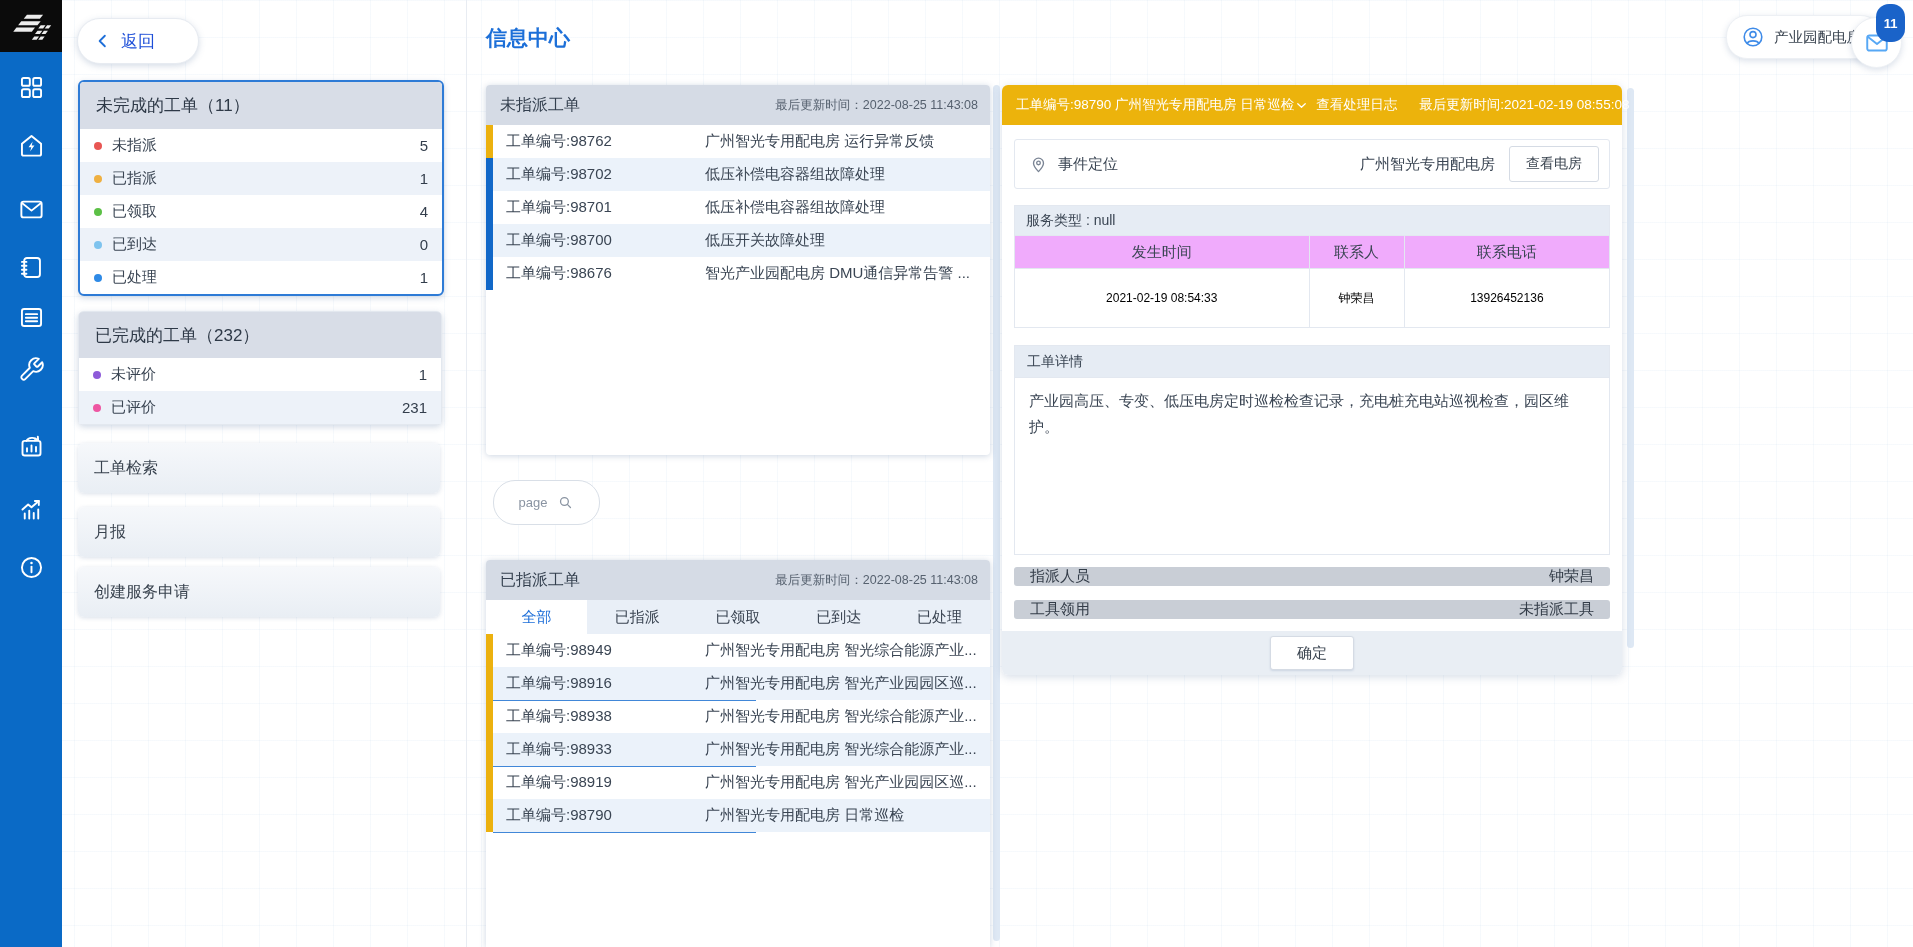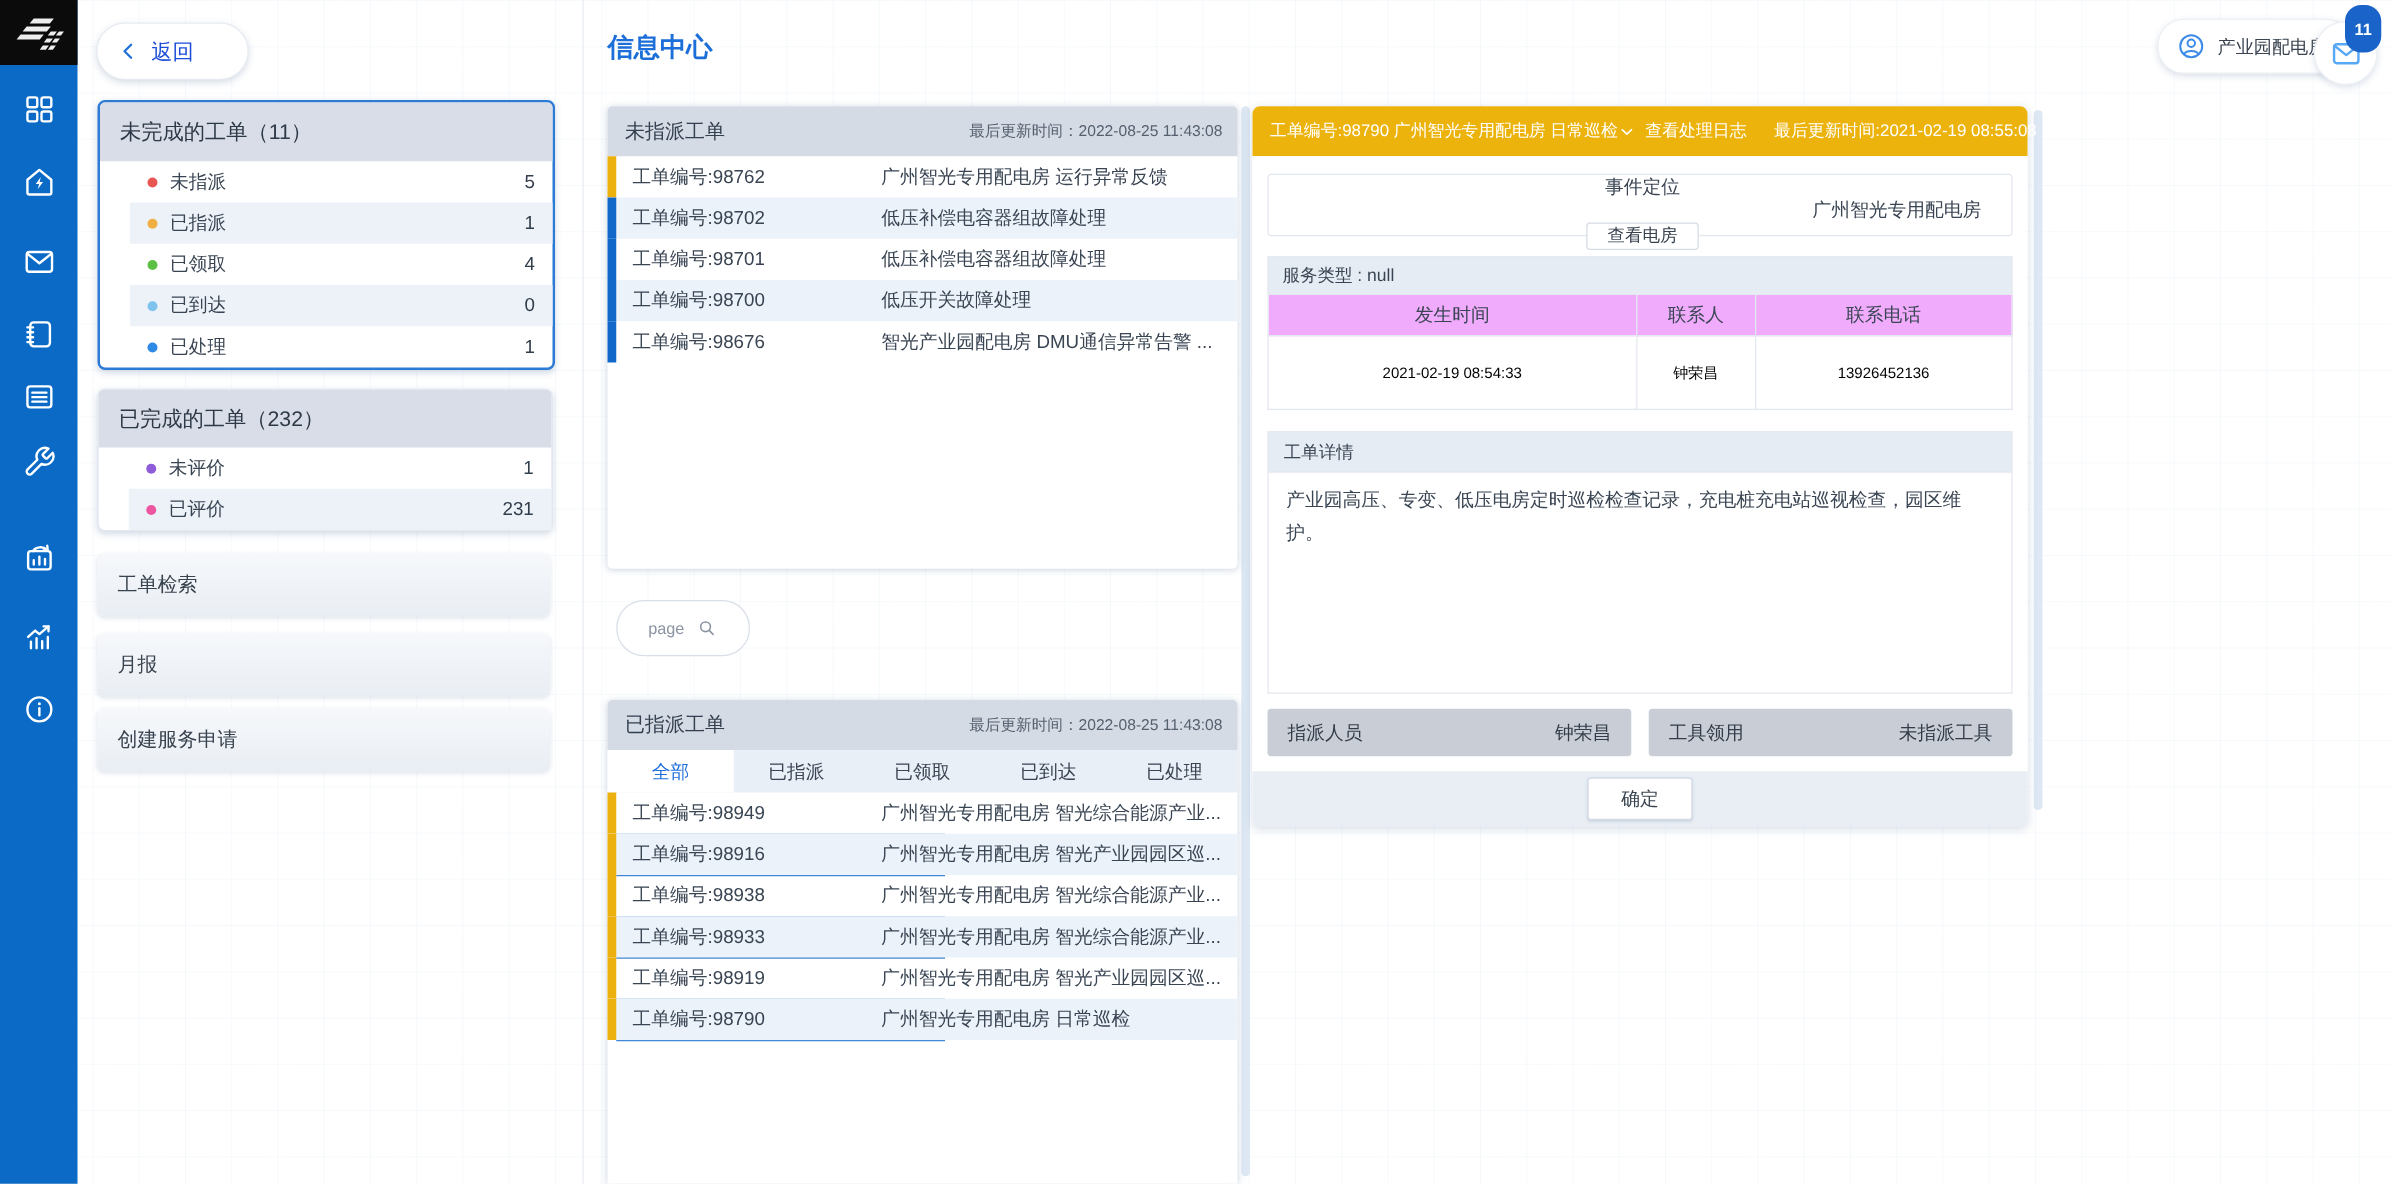--- a/index.html
+++ b/index.html
@@ -28,21 +28,21 @@
   .back-pill{position:absolute;left:77px;top:18px;width:122px;height:46px;border-radius:24px;
     background:#fff;border:1px solid #E7EBF1;box-shadow:0 2px 6px rgba(90,120,160,.25);
     display:flex;align-items:center;gap:9px;padding:0 0 0 16px;box-sizing:border-box;cursor:pointer;font-size:17px;color:#1d4ed8;}
   .back-pill svg{width:18px;height:18px;stroke:#1E6FD9;stroke-width:2.4;fill:none;stroke-linecap:round;stroke-linejoin:round;}
   .card{position:absolute;left:78px;width:362px;background:#fff;border-radius:6px;
     box-shadow:0 2px 6px rgba(90,120,160,.28);border:1px solid #E3E8EF;}
   .card.sel{border:2px solid #2E7BD6;}
   .card-head{height:47px;background:#D8DDE7;border-radius:4px 4px 0 0;display:flex;align-items:center;
     padding:0 16px;font-size:17px;color:#2E3947;cursor:pointer;}
   .card ul{list-style:none;margin:0;padding:0;}
-  .stat-row{height:33px;display:flex;align-items:center;padding:0 14px;font-size:15px;cursor:pointer;margin-left:24px;}
+  .stat-row{height:33px;display:flex;align-items:center;padding:0 14px;font-size:15px;cursor:pointer;}
   .card ul li:nth-child(even){background:#EDF2F9;}
   .dot{width:8px;height:8px;border-radius:50%;margin-right:10px;flex:none;}
   .stat-lbl{flex:1;}
   .stat-cnt{color:#333E4C;}
   .link-bar{position:absolute;left:78px;width:362px;height:50px;border-radius:6px;
     background:linear-gradient(#F6F8FB,#E9EEF4);box-shadow:0 1px 4px rgba(90,120,160,.22);
     display:flex;align-items:center;padding:0 16px;box-sizing:border-box;font-size:16px;color:#39434F;cursor:pointer;}
   
   .mid-title{position:absolute;left:486px;top:24px;margin:0;font-size:21px;font-weight:bold;color:#1C6FD8;}
   .panel{position:absolute;left:486px;width:504px;background:#fff;border-radius:4px;
@@ -68,38 +68,38 @@
   
   .detail{position:absolute;left:1002px;top:85px;width:620px;box-shadow:0 2px 8px rgba(90,120,160,.25);border-radius:6px;}
   .d-head{height:40px;background:#ECB30C;border-radius:6px 6px 0 0;display:flex;align-items:center;
     color:#fff;font-size:13.5px;padding:0 12px 0 14px;}
   .d-order{white-space:nowrap;}
   .d-log{display:flex;align-items:center;gap:7px;margin-left:auto;cursor:pointer;white-space:nowrap;}
   .d-log svg{width:15px;height:15px;stroke:#fff;stroke-width:2;fill:none;stroke-linecap:round;stroke-linejoin:round;}
   .d-upd{margin-left:22px;white-space:nowrap;}
   .d-body{background:#fff;padding:14px 12px 12px 12px;}
   .loc-row{height:50px;border:1px solid #E3E8F0;border-radius:3px;display:flex;align-items:center;
-    padding:0 10px 0 14px;box-sizing:border-box;flex-direction:column;}
+    padding:0 10px 0 14px;box-sizing:border-box;}
   .loc-row svg{width:19px;height:19px;stroke:#7A8494;stroke-width:1.7;fill:none;stroke-linecap:round;stroke-linejoin:round;margin-right:10px;}
   .loc-lbl{font-size:15px;color:#3A4553;}
   .loc-val{margin-left:auto;font-size:15px;color:#3A4553;margin-right:14px;}
   .btn{background:#fff;border:1px solid #D5DBE4;border-radius:3px;font-size:14px;color:#39434F;
     font-family:inherit;cursor:pointer;}
   .loc-btn{width:90px;height:36px;}
   .svc-head{margin-top:16px;height:30px;background:#E6ECF4;border:1px solid #E3E8F0;border-bottom:none;
     display:flex;align-items:center;padding:0 11px;font-size:14px;color:#3A4553;box-sizing:border-box;}
   table.info{width:100%;border-collapse:collapse;}
   table.info th{height:30px;background:#f0abfc;border:1px solid #E3E8F0;font-weight:normal;font-size:15px;color:#3A4553;}
   table.info td{height:56px;border:1px solid #E3E8F0;text-align:center;font-size:12px;color:#000000;}
   .col1{width:49.5%;} .col2{width:16%;} .col3{width:34.5%;}
   .det-head{margin-top:17px;height:33px;background:#E6ECF4;border:1px solid #E3E8F0;display:flex;align-items:center;
     padding:0 12px;font-size:14px;color:#3A4553;box-sizing:border-box;}
   .det-body{height:156px;border:1px solid #E3E8F0;border-top:none;padding:10px 14px;font-size:15px;
     line-height:1.7;color:#3A4553;overflow:hidden;}
-  .assign-row{display:flex;gap:14px;margin-top:12px;}
+  .assign-row{display:flex;gap:14px;margin-top:12px;flex-direction:column;}
   .assign-bar{flex:1;height:38px;background:#C9CED6;border-radius:3px;display:flex;align-items:center;
     justify-content:space-between;padding:0 16px;font-size:15px;color:#333C48;cursor:pointer;}
   .d-foot{height:44px;background:#E9EEF4;border-radius:0 0 6px 6px;display:flex;align-items:center;justify-content:center;}
   .confirm-btn{width:84px;height:34px;font-size:15px;box-shadow:0 1px 2px rgba(90,120,160,.2);}
   
   .user-pill{position:absolute;left:1726px;top:15px;height:42px;border-radius:21px;background:#fff;
     border:1px solid #EDF0F4;box-shadow:0 2px 6px rgba(90,120,160,.22);display:flex;align-items:center;
     gap:9px;padding:0 20px 0 14px;font-size:14.5px;color:#39434F;cursor:pointer;}
   .user-pill svg{width:24px;height:24px;stroke:#3E8BE8;stroke-width:1.6;fill:none;stroke-linecap:round;}
   .mail-btn{position:absolute;left:1851px;top:17px;width:51px;height:51px;border-radius:50%;background:#fff;

